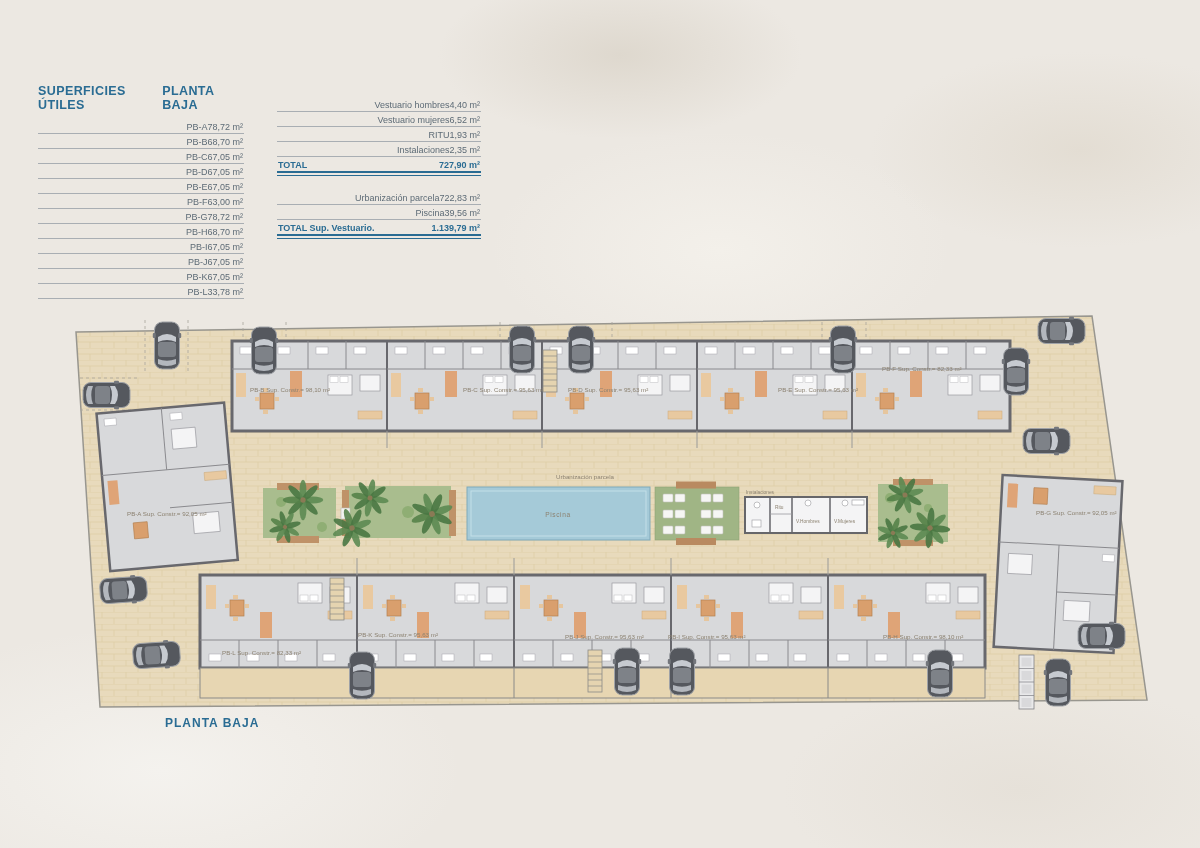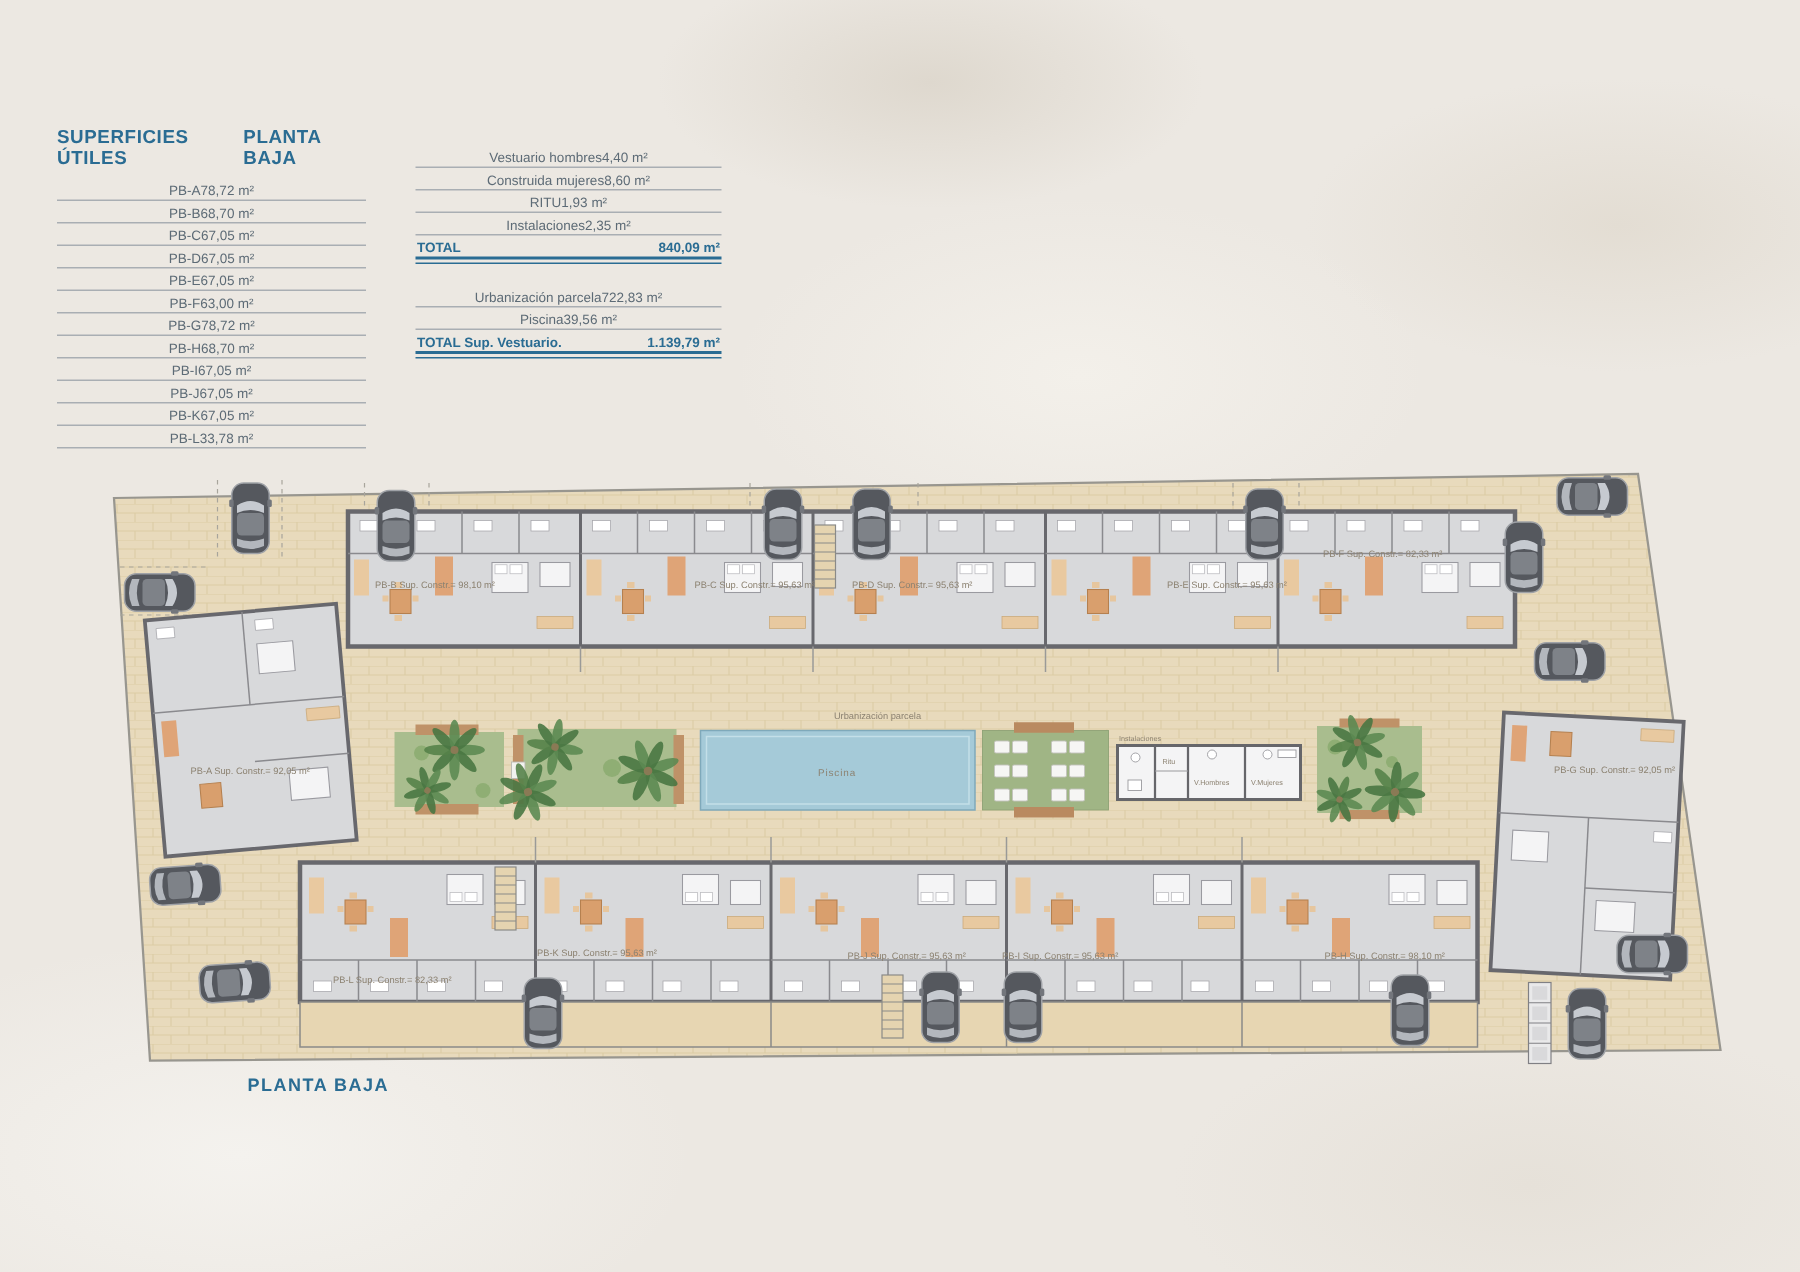--- a/index.html
+++ b/index.html
@@ -13,21 +13,21 @@
       radial-gradient(ellipse 420px 200px at 160px 770px, #f4f2ee 0%, rgba(244,242,238,0) 72%),
       radial-gradient(ellipse 340px 160px at 1020px 790px, #e6e1d9 0%, rgba(230,225,217,0) 70%);
     font-family:"Liberation Sans", sans-serif;
   }
   
   .tbl{position:absolute;color:#5d6b76;}
   .tbl-left{left:38px;top:84px;width:206px;}
   .tbl-right{left:277px;top:97px;width:204px;}
   .tbl-head{display:flex;justify-content:space-between;font-size:12.5px;font-weight:bold;
             color:#2a6c93;letter-spacing:.4px;margin-bottom:7px;}
-  .lrow{display:flex;justify-content:center;font-size:9px;
+  .lrow{display:flex;justify-content:flex-end;font-size:9px;
         padding:2.5px 1px 1.5px 1px;border-bottom:1px solid #a9aeb3;}
   .trow{display:flex;justify-content:space-between;font-size:9px;font-weight:bold;
         color:#2a6c93;padding:2.5px 1px 1.5px 1px;border-bottom:2px solid #2a6c93;}
   .rule2{height:0;border-top:1px solid #2a6c93;margin-top:2px;}
   .gap{height:14px;}
   .caption{position:absolute;left:165px;top:716px;font-size:12px;font-weight:bold;
            color:#2a6c93;letter-spacing:1px;}
   
   svg.plan{position:absolute;left:0;top:0;}
   svg.plan text{font-family:"Liberation Sans", sans-serif;fill:#8c8271;}
@@ -95,34 +95,34 @@
         <span>33,78 m²</span>
       </div>
   </div>
 
   <div class="tbl tbl-right">
     <div class="lrow">
         <span>Vestuario hombres</span>
         <span>4,40 m²</span>
       </div>
     <div class="lrow">
-        <span>Construida mujeres</span>
-        <span>8,60 m²</span>
+        <span>Vestuario mujeres</span>
+        <span>6,52 m²</span>
       </div>
     <div class="lrow">
         <span>RITU</span>
         <span>1,93 m²</span>
       </div>
     <div class="lrow">
         <span>Instalaciones</span>
         <span>2,35 m²</span>
       </div>
     <div class="trow">
         <span>TOTAL</span>
-        <span>840,09 m²</span>
+        <span>727,90 m²</span>
       </div>
     <div class="rule2"></div>
     <div class="gap"></div>
     <div class="lrow">
         <span>Urbanización parcela</span>
         <span>722,83 m²</span>
       </div>
     <div class="lrow">
         <span>Piscina</span>
         <span>39,56 m²</span>

